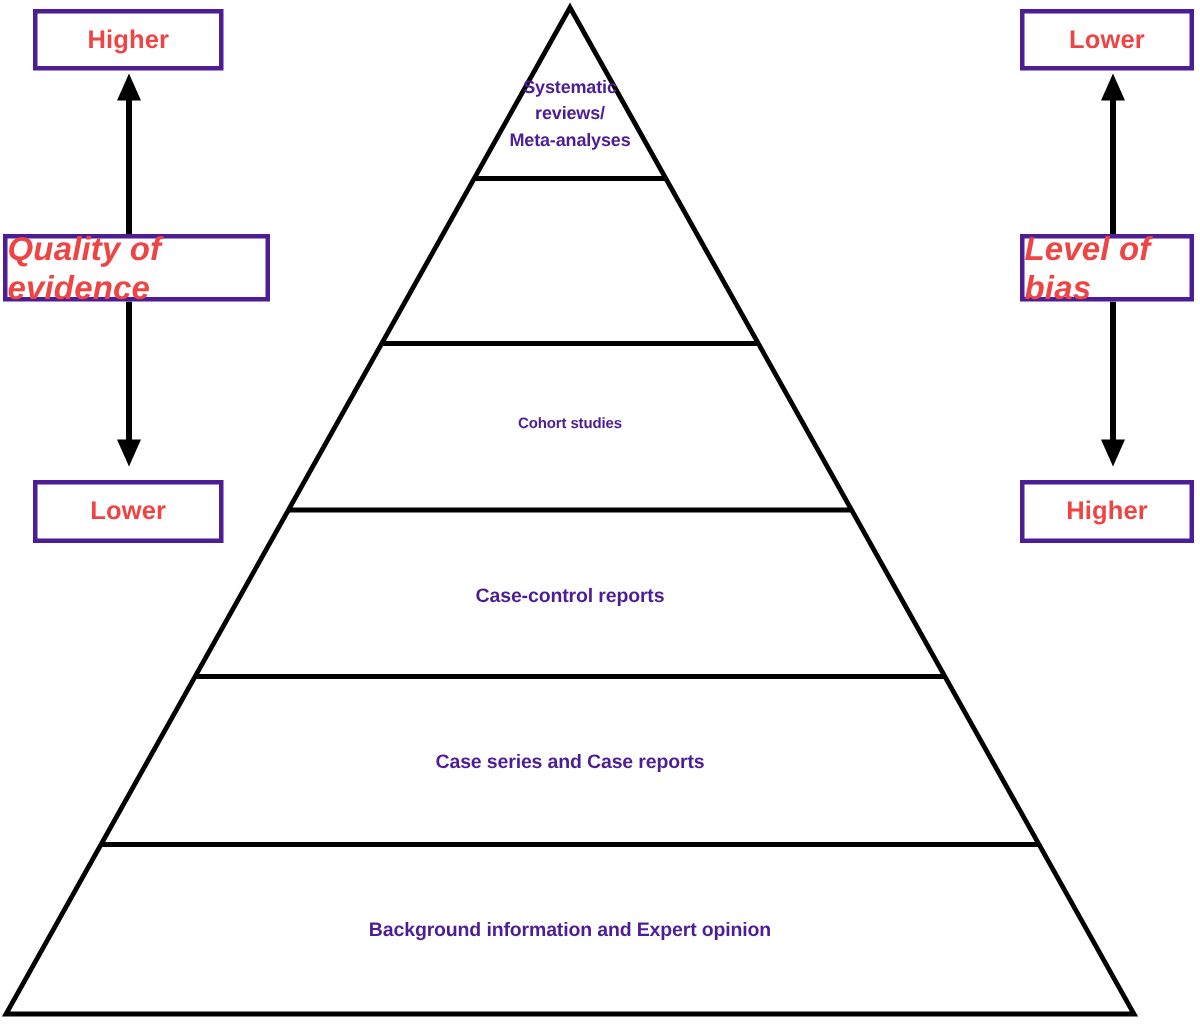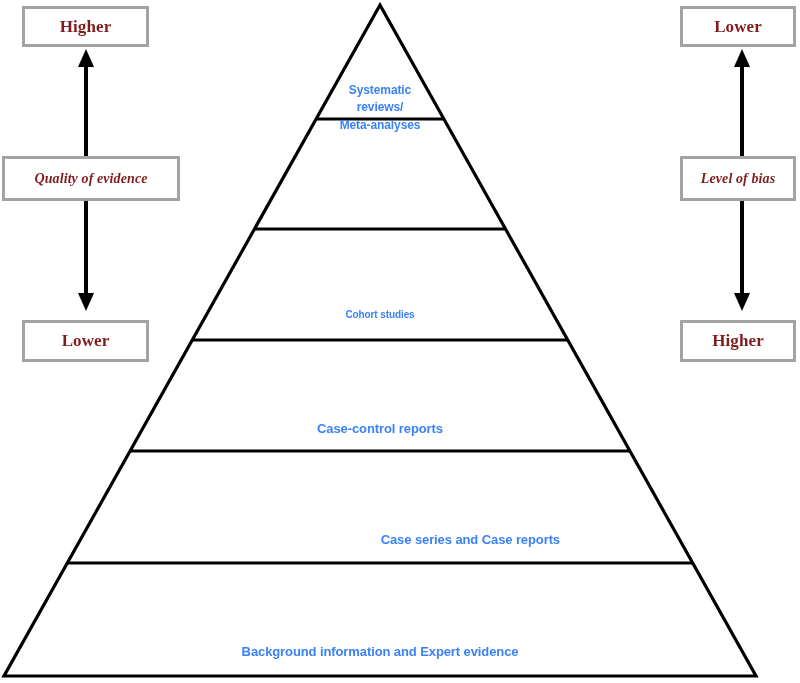--- a/index.html
+++ b/index.html
@@ -38,46 +38,44 @@
     stroke: #000000;
     stroke-width: 3.2;
     stroke-linecap: butt;
   }
 
   
   .tier-label {
     position: absolute;
     text-align: center;
     font-weight: bold;
-    color: #3b82f6;
+    color: #4c1d95;
     line-height: 1.45;
     letter-spacing: -0.1px;
     white-space: pre-line;
     pointer-events: none;
-    margin-top: 32px;
   }
 
   
   .side-box {
     position: absolute;
     box-sizing: border-box;
-    border: 3px solid #a3a3a3;
+    border: 3px solid #4c1d95;
     background: #ffffff;
     display: flex;
     align-items: center;
     justify-content: center;
-    color: #7f1d1d;
+    color: #ef4444;
     font-weight: bold;
     font-size: 17px;
     letter-spacing: 0.1px;
-    font-family: Liberation Serif, serif;
   }
   .side-box.italic {
     font-style: italic;
-    font-size: 14px;
+    font-size: 22px;
   }
 
   
   .arrow-svg {
     position: absolute;
   }
   .arrow-svg path,
   .arrow-svg line {
     stroke: #000000;
     stroke-width: 4;
@@ -103,23 +101,23 @@
 
   <div class="tier-label" style="left:300px; top:50px; width:160px; font-size:12px;">Systematic
 reviews/
 Meta-analyses</div>
 
 
   <div class="tier-label" style="left:230px; top:276px; width:300px; font-size:10px;">Cohort studies</div>
 
   <div class="tier-label" style="left:230px; top:388px; width:300px; font-size:13px;">Case-control reports</div>
 
-  <div class="tier-label" style="left:200px; top:499px; width:360px; font-size:13px;text-align:right;">Case series and Case reports</div>
+  <div class="tier-label" style="left:200px; top:499px; width:360px; font-size:13px;">Case series and Case reports</div>
 
-  <div class="tier-label" style="left:160px; top:611px; width:440px; font-size:13px;">Background information and Expert evidence</div>
+  <div class="tier-label" style="left:160px; top:611px; width:440px; font-size:13px;">Background information and Expert opinion</div>
 
   <div class="side-box" style="left:22px; top:6px; width:127px; height:41px;">Higher</div>
 
   <svg class="arrow-svg" style="left:70px; top:47px; width:32px; height:110px;" viewBox="0 0 32 110">
     <line x1="16" y1="110" x2="16" y2="16"></line>
     <polygon points="16,2 8,20 24,20"></polygon>
   </svg>
 
   <div class="side-box italic" style="left:2px; top:156px; width:178px; height:45px;">Quality of evidence</div>
 

